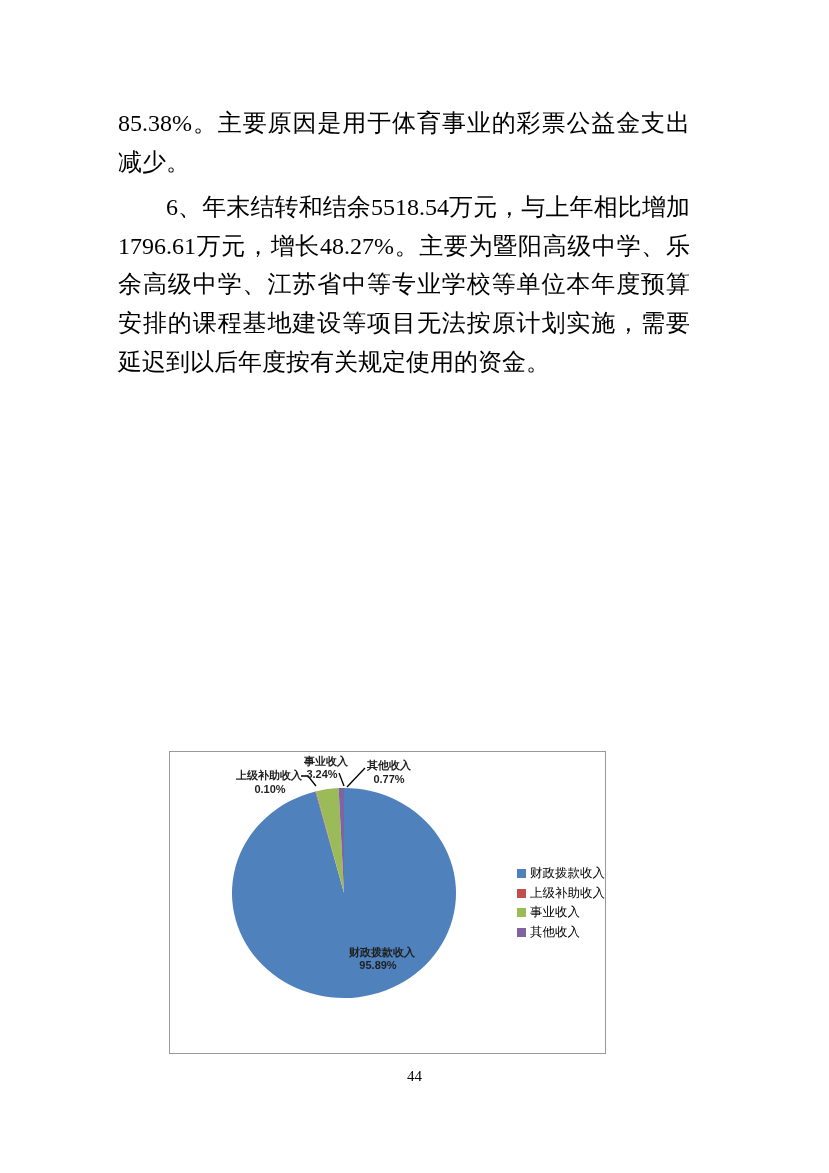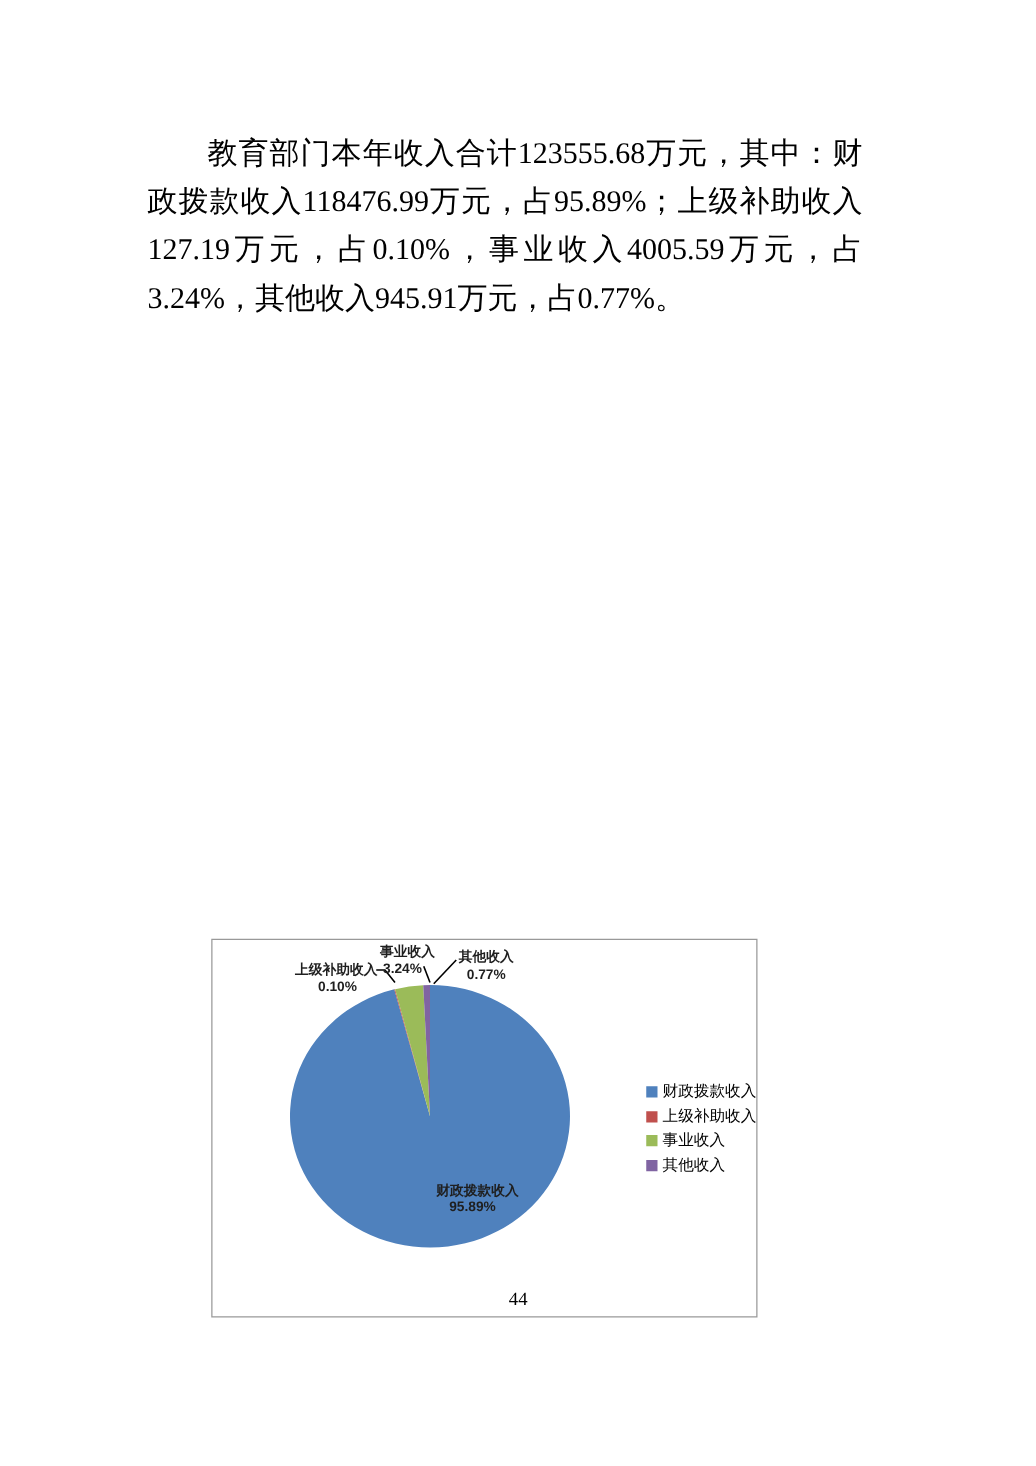--- a/index.html
+++ b/index.html
@@ -67,34 +67,35 @@
   }
   .legend-label {
     font-family:"Liberation Serif","DejaVu Serif",serif;
     font-size:12.5px;
     color:#000000;
   }
 
   
   .page-number {
     position:absolute;
-    left:0; top:1032px;
+    left:0; top:1068px;
     width:100%;
     text-align:center;
     font-size:15px;
     color:#000000;
   }
 </style>
 </head>
 <body>
 
 <div class="page">
 
   <main class="text-block">
-    <p class="para indent">教育部门本年收入合计123555.68万元，其中：财政拨款收入118476.99万元，占95.89%；上级补助收入127.19万元，占0.10%，事业收入4005.59万元，占3.24%，其他收入945.91万元，占0.77%。</p>
+    <p class="para">85.38%。主要原因是用于体育事业的彩票公益金支出减少。</p>
+    <p class="para indent">6、年末结转和结余5518.54万元，与上年相比增加1796.61万元，增长48.27%。主要为暨阳高级中学、乐余高级中学、江苏省中等专业学校等单位本年度预算安排的课程基地建设等项目无法按原计划实施，需要延迟到以后年度按有关规定使用的资金。</p>
   </main>
 
   <figure class="chart-box">
     <svg id="pieSvg" width="434" height="300" viewBox="0 0 434 300">
         <path d="M 174 141 L 174.00 36.00 A 112 105 0 1 1 145.40 39.48 Z" fill="#4f81bd"></path>
         <path d="M 174 141 L 145.40 39.48 A 112 105 0 0 1 146.08 39.32 Z" fill="#c0504d"></path>
         <path d="M 174 141 L 146.08 39.32 A 112 105 0 0 1 168.58 36.12 Z" fill="#9bbb59"></path>
         <path d="M 174 141 L 168.58 36.12 A 112 105 0 0 1 174.00 36.00 Z" fill="#8064a2"></path>
         <polyline points="169,21 174,34" class="leader-line"></polyline>
         <polyline points="195,16 177,35" class="leader-line"></polyline>

